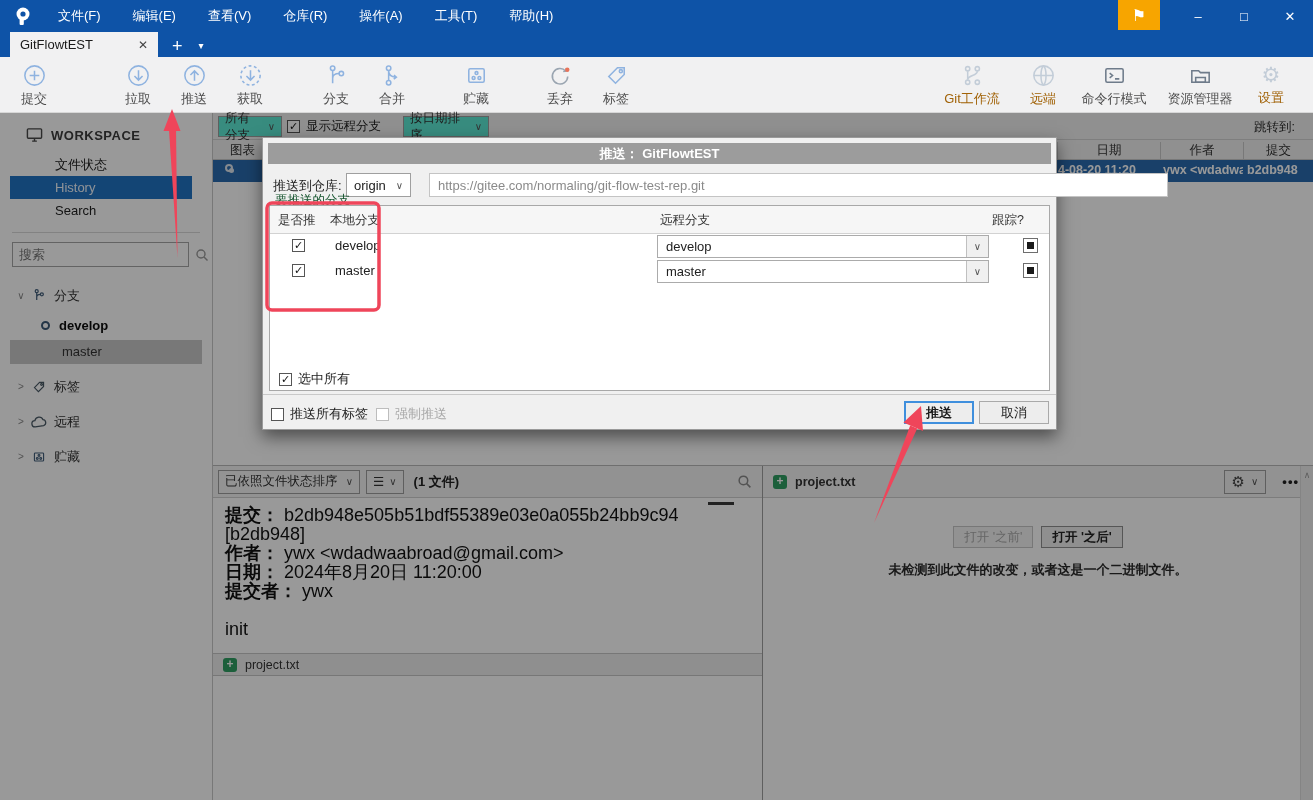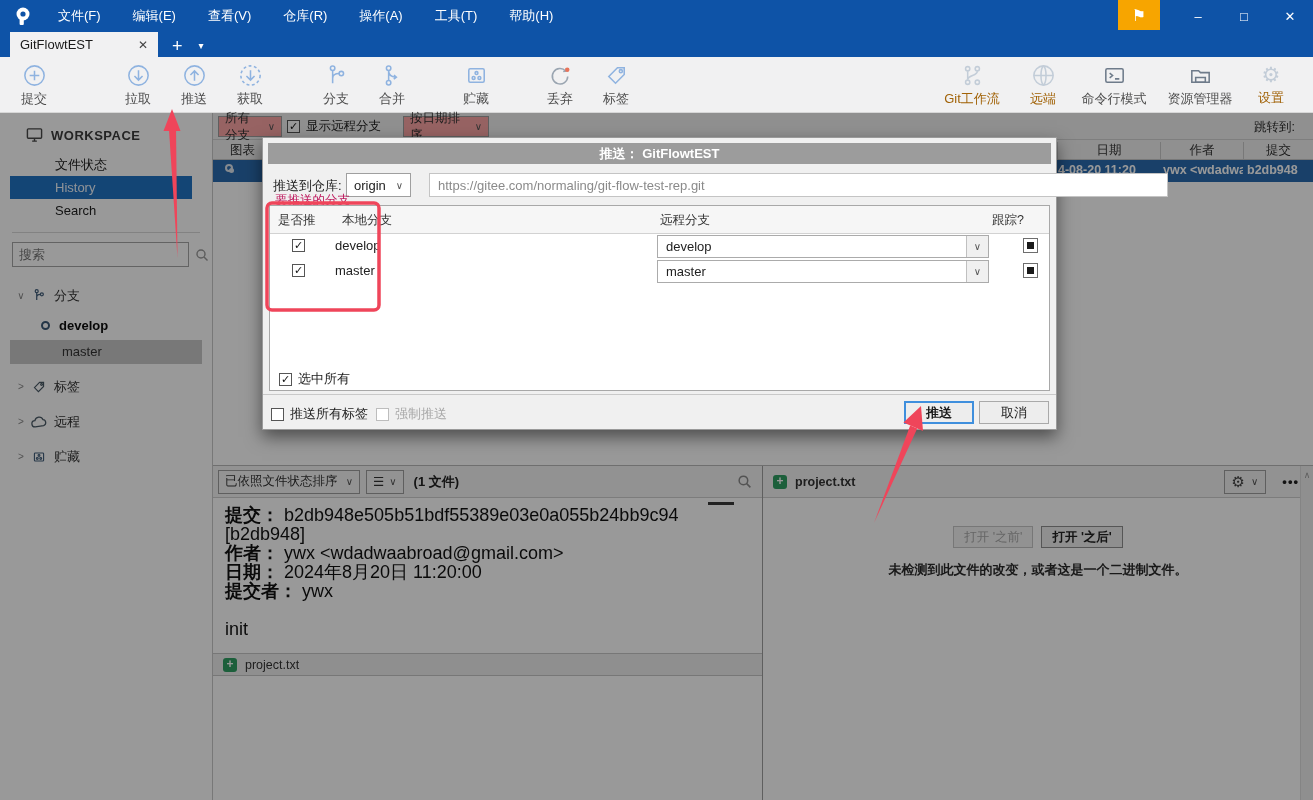--- a/index.html
+++ b/index.html
@@ -47,21 +47,21 @@
   .tree-ico { width:22px; display:flex; justify-content:center; }
   .tree-lbl { margin-left:4px; color:#333; }
   .row-develop { margin-top:5px; }
   .ring { width:9px; height:9px; border:2px solid #3d5a77; border-radius:50%; margin-left:41px; }
   .dev-lbl { margin-left:9px; font-weight:bold; color:#0d0d0d; }
   .row-master { background:#c9c9c9; margin:2px 10px 0 10px; height:24px; line-height:24px; padding-left:52px; color:#333; }
 
   
   .main-top { position:absolute; left:213px; top:0; width:1100px; height:352px; background:#fff; }
   .filterbar { position:relative; height:27px; background:#f0f0f0; border-bottom:1px solid #d2d2d2; font-size:12.5px; }
-  .drop-btn { position:absolute; top:3px; height:21px; border:1px solid #9f9f9f; background:#fca5a5; display:flex; align-items:center; gap:6px; padding:0 6px; color:#333; }
+  .drop-btn { position:absolute; top:3px; height:21px; border:1px solid #9f9f9f; background:#5eead4; display:flex; align-items:center; gap:6px; padding:0 6px; color:#333; }
   .cb { width:13px; height:13px; border:1px solid #555; background:#fff; display:inline-flex; align-items:center; justify-content:center; font-size:11px; color:#111; line-height:1; flex:none; }
   .cb.dis { border-color:#bdbdbd; }
   .filter-check { position:absolute; left:74px; top:5px; display:flex; gap:6px; align-items:center; color:#222; }
   .jump { position:absolute; right:18px; top:6px; color:#2a2a2a; }
   .cols-head { position:relative; height:20px; background:#f0f0f0; border-bottom:1px solid #c8c8c8; font-size:12.5px; color:#333; }
   .col-cell { position:absolute; top:2px; text-align:center; border-left:1px solid #c8c8c8; }
   .sel-row { position:relative; height:22px; background:#2b6cb0; color:#fff; font-weight:bold; font-size:12.5px; }
   .sel-cell { position:absolute; top:3px; white-space:nowrap; overflow:hidden; }
   .node { position:absolute; left:12px; top:4px; width:8px; height:8px; border:2px solid #dfe6ee; border-radius:50%; }
   .node::after { content:""; position:absolute; left:1.5px; top:1.5px; width:5px; height:5px; background:#dfe6ee; border-radius:50%; }
@@ -92,21 +92,21 @@
   
   .dim { position:absolute; left:0; top:0; width:1313px; height:687px; background:rgba(0,0,0,.40); z-index:10; }
 
   
   .dialog { position:absolute; left:262px; top:24px; width:795px; height:293px; background:#f0f0f0; border:1px solid #9a9a9a; box-shadow:0 7px 16px rgba(0,0,0,.5); z-index:20; }
   .dlg-title { margin:5px; height:21px; background:#9c9c9c; color:#fff; font-weight:bold; font-size:13px; display:flex; align-items:center; justify-content:center; }
   .repo-row { position:relative; height:24px; margin-top:9px; }
   .repo-lbl { position:absolute; left:10px; top:4px; color:#1c1c1c; }
   .repo-sel { position:absolute; left:83px; top:0; width:65px; height:24px; border:1px solid #9f9f9f; background:#fff; display:flex; align-items:center; justify-content:space-between; padding:0 7px; color:#222; }
   .url-box { position:absolute; left:166px; top:0; width:739px; height:24px; border:1px solid #c4c4c4; background:#fff; color:#8a8a8a; display:flex; align-items:center; padding:0 8px; white-space:nowrap; overflow:hidden; }
-  .grp-lbl { position:absolute; left:12px; top:54px; font-size:12.5px; color:#be185d; }
+  .grp-lbl { position:absolute; left:12px; top:54px; font-size:12.5px; color:#14532d; }
   .grp-box { position:absolute; left:6px; top:67px; width:781px; height:186px; border:1px solid #a8a8a8; background:#fff; }
   .tbl-head { position:relative; height:28px; border-bottom:1px solid #d2d2d2; background:#f6f6f6; font-size:12.5px; color:#333; }
   .th { position:absolute; top:6px; }
   .tbl-row { position:relative; height:25px; }
   .row-cb { position:absolute; left:22px; top:5px; }
   .local-name { position:absolute; left:65px; top:4px; color:#222; }
   .remote-dd { position:absolute; left:387px; top:1px; width:332px; height:23px; border:1px solid #ababab; background:#fff; display:flex; align-items:center; }
   .remote-dd .txt { flex:1; padding-left:8px; color:#222; }
   .remote-dd .dd-suf { width:22px; height:100%; border-left:1px solid #c0c0c0; background:#f0f0f0; display:flex; align-items:center; justify-content:center; color:#555; font-size:10px; }
   .track { position:absolute; left:753px; top:4px; width:15px; height:15px; border:1px solid #6e6e6e; background:#fff; display:flex; align-items:center; justify-content:center; }
@@ -470,21 +470,21 @@
         <div class="repo-sel">
           <span>origin</span>
           <span class="dd-caret">∨</span>
         </div>
         <div class="url-box">https://gitee.com/normaling/git-flow-test-rep.git</div>
       </div>
       <div class="grp-lbl">要推送的分支</div>
       <div class="grp-box">
         <div class="tbl-head">
           <span class="th" style="left:8px">是否推</span>
-          <span class="th" style="left:72px">本地分支</span>
+          <span class="th" style="left:60px">本地分支</span>
           <span class="th" style="left:390px">远程分支</span>
           <span class="th" style="left:722px">跟踪?</span>
         </div>
         <div class="tbl-row">
           <span class="cb row-cb">✓</span>
           <span class="local-name">develop</span>
           <div class="remote-dd">
             <span class="txt">develop</span>
             <span class="dd-suf">∨</span>
           </div>

